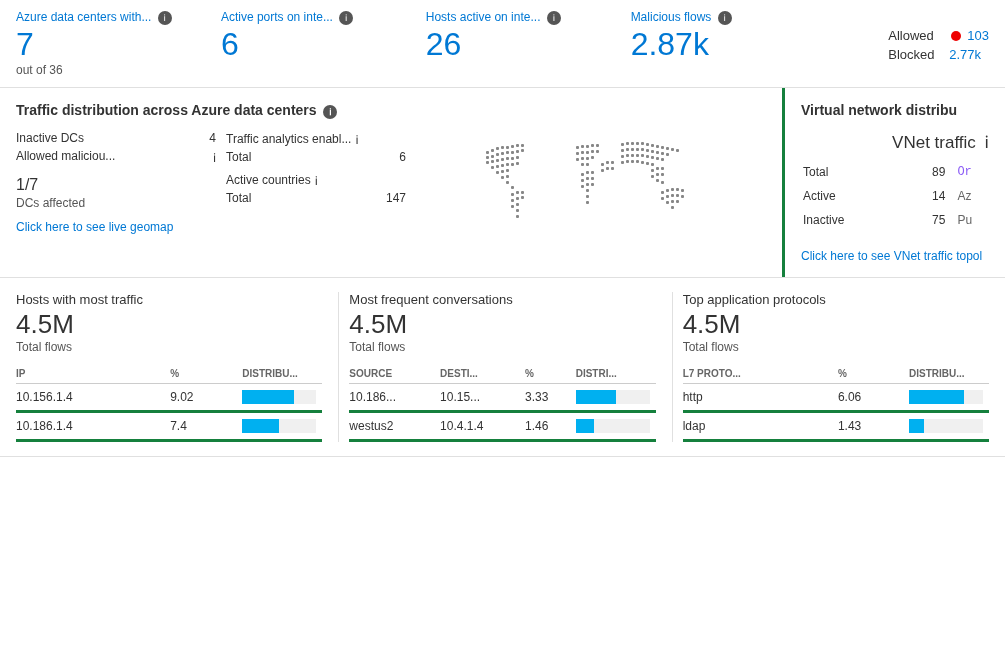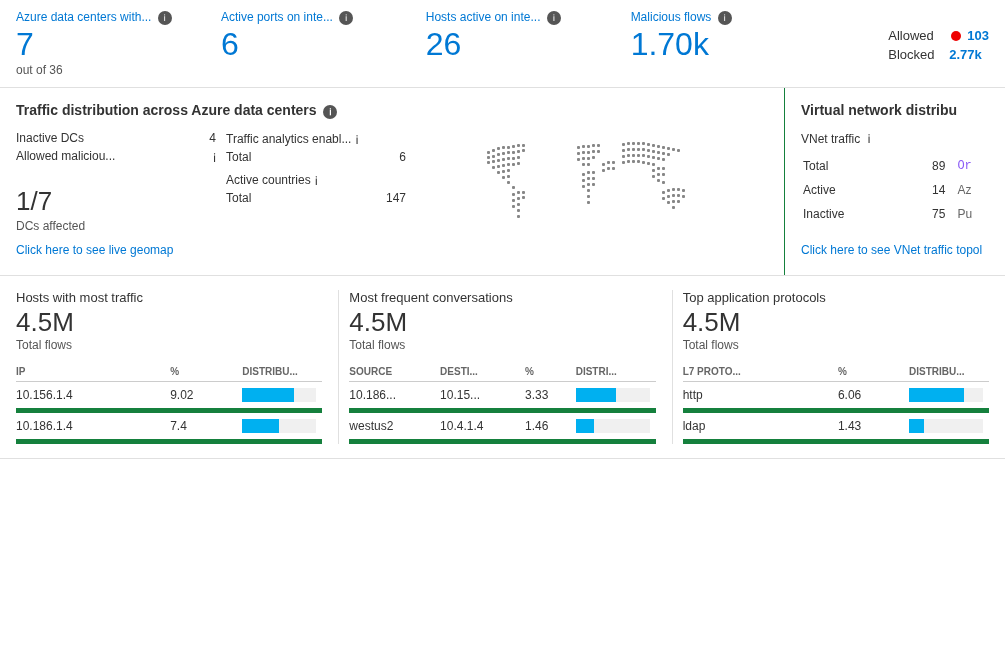--- a/index.html
+++ b/index.html
@@ -67,32 +67,32 @@
     .red-dot {
       display: inline-block;
       width: 10px; height: 10px;
       background: #e00;
       border-radius: 50%;
       margin-left: 2px;
     }
     .ab-value {
       font-size: 13px;
       color: #0078d4;
-      font-weight: 700;
+      font-weight: 400;
     }
 
     .main-panels {
       display: flex;
       border-bottom: 1px solid #e0e0e0;
     }
 
     .traffic-panel {
       flex: 1;
       padding: 14px 16px;
-      border-right: 1px solid #15803d;
+      border-right: 3px solid #15803d;
     }
     .vnet-panel {
       width: 220px;
       padding: 14px 16px;
       overflow: hidden;
     }
 
     .panel-title {
       font-size: 14px;
       font-weight: 600;
@@ -147,24 +147,24 @@
       gap: 4px;
     }
     .analytics-row {
       display: flex;
       justify-content: space-between;
       font-size: 12px;
       margin-top: 2px;
     }
 
     .malicious-fraction {
-      font-size: 26px;
+      font-size: 16px;
       font-weight: 300;
       color: #333;
-      margin-top: 20px;
+      margin-top: 10px;
     }
     .dcs-affected {
       font-size: 12px;
       color: #555;
       margin-top: 2px;
     }
 
     .link-blue {
       color: #0078d4;
       font-size: 12px;
@@ -181,21 +181,21 @@
       position: relative;
     }
 
     .vnet-table {
       font-size: 12px;
       width: 100%;
     }
     .vnet-table .col-label { color: #333; padding-right: 10px; }
     .vnet-table .col-val { color: #333; font-weight: 500; text-align: right; padding-right: 10px; }
     .vnet-table tr { height: 22px; }
-    .vnet-header { font-size: 12px; font-weight: 500; margin-bottom: 6px; }
+    .vnet-header { font-size: 17px; font-weight: 500; margin-bottom: 6px; text-align: right; }
 
     .bottom-panels {
       display: flex;
       padding: 14px 16px;
       gap: 10px;
       border-bottom: 1px solid #e0e0e0;
     }
     .bottom-block {
       flex: 1;
       border-right: 1px solid #e0e0e0;
@@ -232,21 +232,21 @@
       text-transform: uppercase;
       font-size: 10px;
       font-weight: 600;
       color: #666;
       border-bottom: 1px solid #ccc;
       padding: 4px 6px 4px 0;
       text-align: left;
     }
     .data-table td {
       padding: 6px 6px 6px 0;
-      border-bottom: 5px solid #15803d;
+      border-bottom: 3px solid #15803d;
       vertical-align: middle;
     }
     .bar-cell {
       width: 80px;
     }
     .bar-bg {
       background: #f0f0f0;
       height: 14px;
       width: 100%;
       position: relative;
@@ -286,21 +286,21 @@
       <span class="info-icon">ℹ</span>
     </div>
     <div class="metric-value">26</div>
   </div>
 
   <div class="metric-block malicious-block">
     <div class="metric-title">
       <span>Malicious flows</span>
       <span class="info-icon">ℹ</span>
     </div>
-    <div class="metric-value">1.70k</div>
+    <div class="metric-value">2.87k</div>
   </div>
 
   <div class="allowed-blocked">
     <div class="ab-row">
       <span class="ab-label">Allowed</span>
       <span class="red-dot"></span>
       <span class="ab-value">103</span>
     </div>
     <div class="ab-row">
       <span class="ab-label">Blocked</span>

